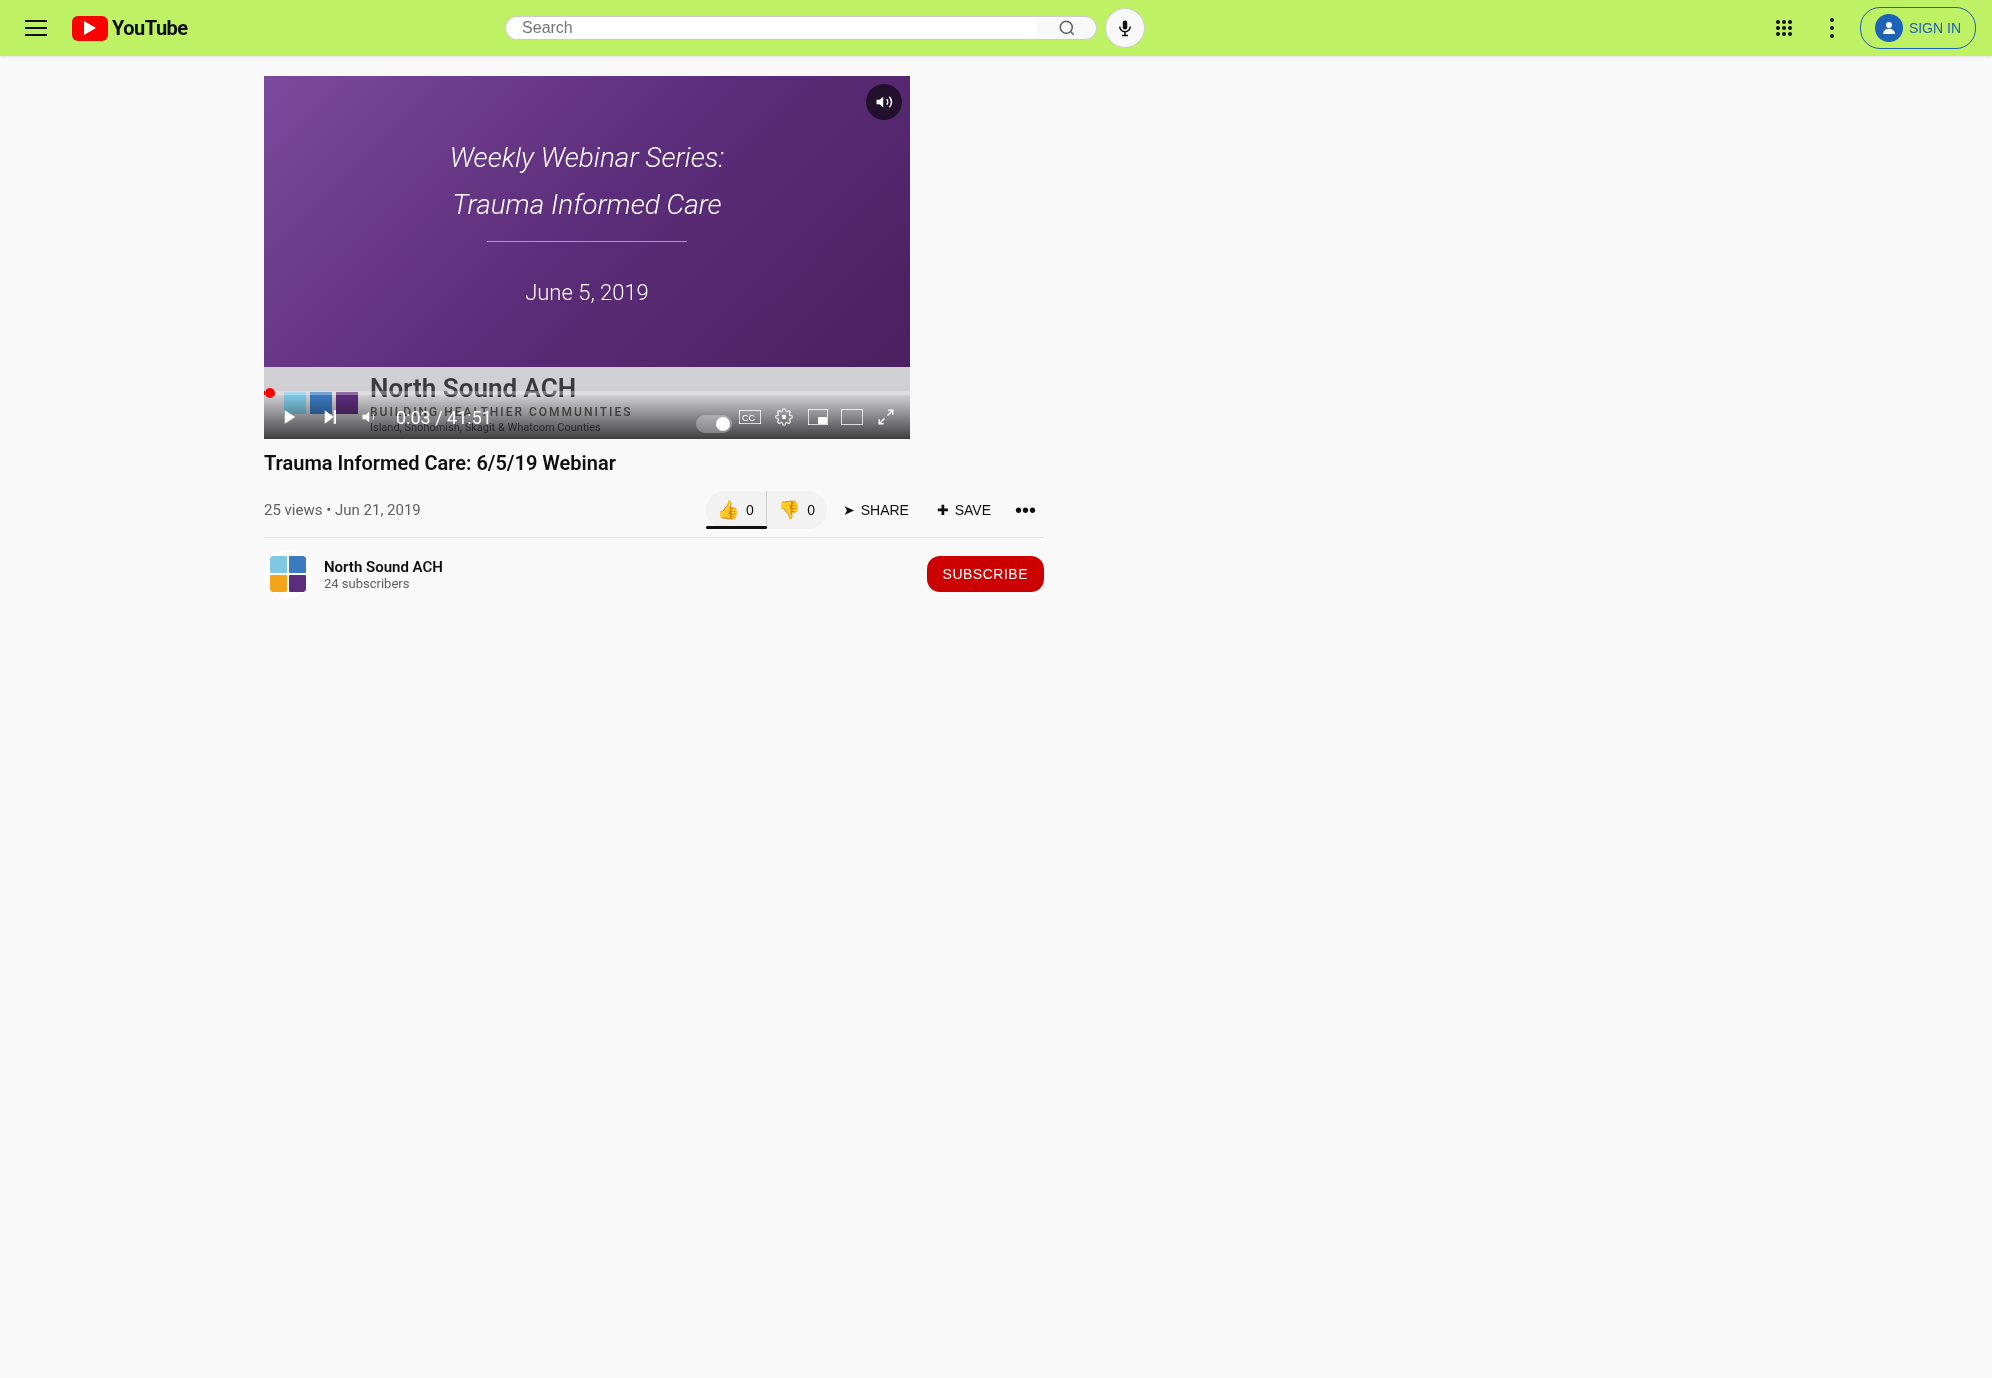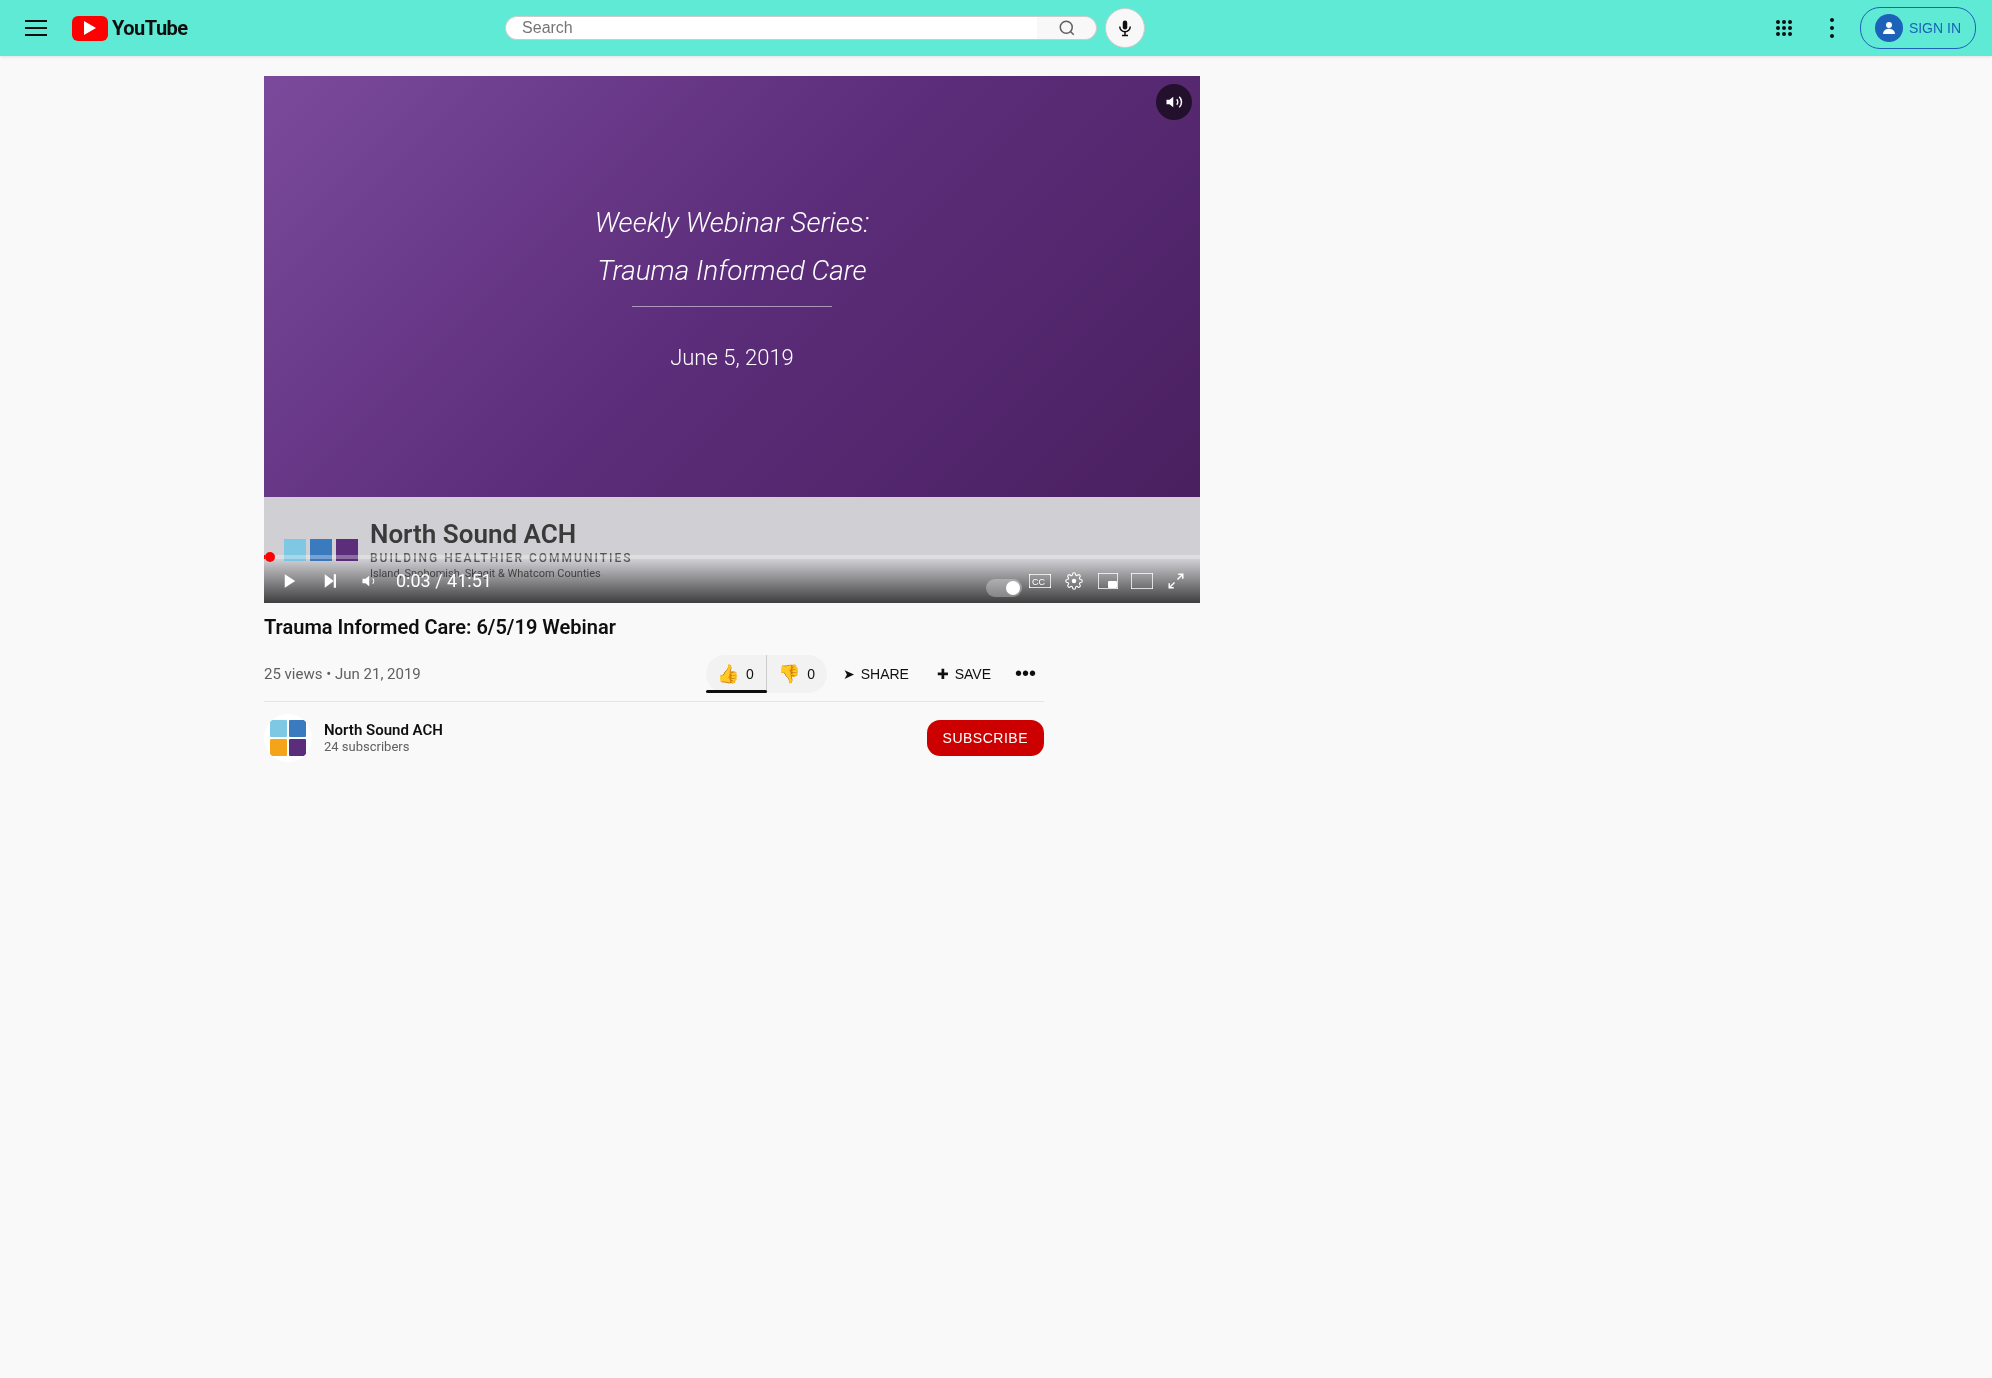--- a/index.html
+++ b/index.html
@@ -3,21 +3,21 @@
   <meta charset="utf-8">
   <style>
     * { box-sizing: border-box; margin: 0; padding: 0; }
     body { font-family: 'Roboto', Arial, sans-serif; background: #f9f9f9; color: #0f0f0f; }
 
     
     .yt-header {
       display: flex;
       align-items: center;
       height: 56px;
-      background: #5eead4;
+      background: #bef264;
       padding: 0 16px;
       position: sticky;
       top: 0;
       z-index: 100;
       box-shadow: 0 1px 3px rgba(0,0,0,0.1);
       gap: 16px;
     }
     .yt-header-left {
       display: flex;
       align-items: center;
@@ -154,21 +154,21 @@
     .main-content {
       flex: 1;
       padding: 20px 24px;
       max-width: 1200px;
     }
 
     
     .video-container {
       position: relative;
       background: #000;
-      width: 936px;
+      width: 646px;
       max-width: 100%;
     }
     .video-slide {
       width: 100%;
       background: linear-gradient(180deg, #6b3a8c 0%, #5c2d7a 40%, #4a2060 60%, #c8c8cc 60%, #c8c8cc 100%);
       position: relative;
       aspect-ratio: 16/9;
       display: flex;
       flex-direction: column;
       align-items: center;

